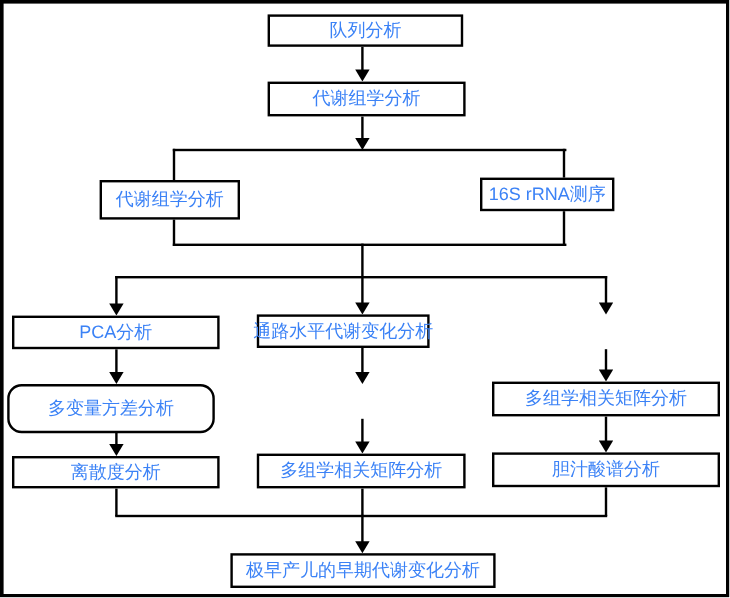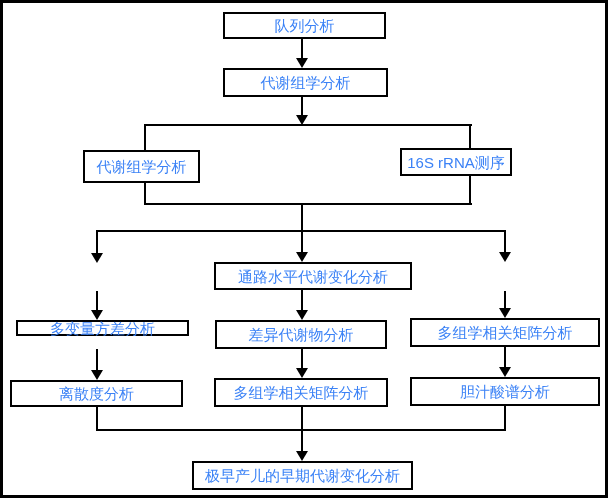--- a/index.html
+++ b/index.html
@@ -47,23 +47,23 @@
     border-top: 10px solid #000;
     z-index: 1;
   }
 
   
   .n-cohort      { left:223px; top:12px;  width:163px; height:27px; }
   .n-sample      { left:223px; top:68px;  width:165px; height:29px; }
   .n-metabolomics{ left:83px;  top:150px; width:117px; height:33px; }
   .n-rrna        { left:400px; top:148px; width:112px; height:28px; }
   .n-pca         { left:10px;  top:263px; width:173px; height:28px; }
-  .n-pathway     { left:214px; top:262px; width:198px; height:28px; }
+  .n-pathway     { left:214px; top:262px; width:144px; height:28px; }
   .n-microbiome  { left:411px; top:262px; width:189px; height:29px; }
-  .n-manova      { left:16px;  top:320px; width:173px; height:16px; }
+  .n-manova      { left:6px;  top:320px; width:173px; height:41px;border-radius:12px; }
   .n-diffmet     { left:215px; top:320px; width:172px; height:29px; }
   .n-matrix      { left:410px; top:318px; width:190px; height:29px; }
   .n-dispersion  { left:10px;  top:380px; width:173px; height:27px; }
   .n-neuro       { left:214px; top:378px; width:174px; height:29px; }
   .n-bile        { left:410px; top:377px; width:190px; height:29px; }
   .n-final       { left:192px; top:461px; width:221px; height:29px; }
 </style>
 </head>
 <body>
 
@@ -109,21 +109,21 @@
   <div class="vline" style="left:301px; top:407px; height:23px;"></div>
   <div class="vline" style="left:504px; top:406px; height:24px;"></div>
   <div class="hline" style="left:96px;  top:429px; width:410px;"></div>
   <div class="vline" style="left:301px; top:429px; height:23px;"></div>
   <div class="ah" style="left:296px; top:451px;"></div>
 
   <div class="box n-cohort">队列分析</div>
   <div class="box n-sample">代谢组学分析</div>
   <div class="box n-metabolomics">代谢组学分析</div>
   <div class="box n-rrna">16S rRNA测序</div>
+  <div class="box n-pca">PCA分析</div>
   <div class="box n-pathway">通路水平代谢变化分析</div>
   <div class="box n-manova">多变量方差分析</div>
-  <div class="box n-diffmet">差异代谢物分析</div>
   <div class="box n-dispersion">离散度分析</div>
   <div class="box n-matrix">多组学相关矩阵分析</div>
   <div class="box n-neuro">多组学相关矩阵分析</div>
   <div class="box n-bile">胆汁酸谱分析</div>
   <div class="box n-final">极早产儿的早期代谢变化分析</div>
 </div>
 
 </body></html>

